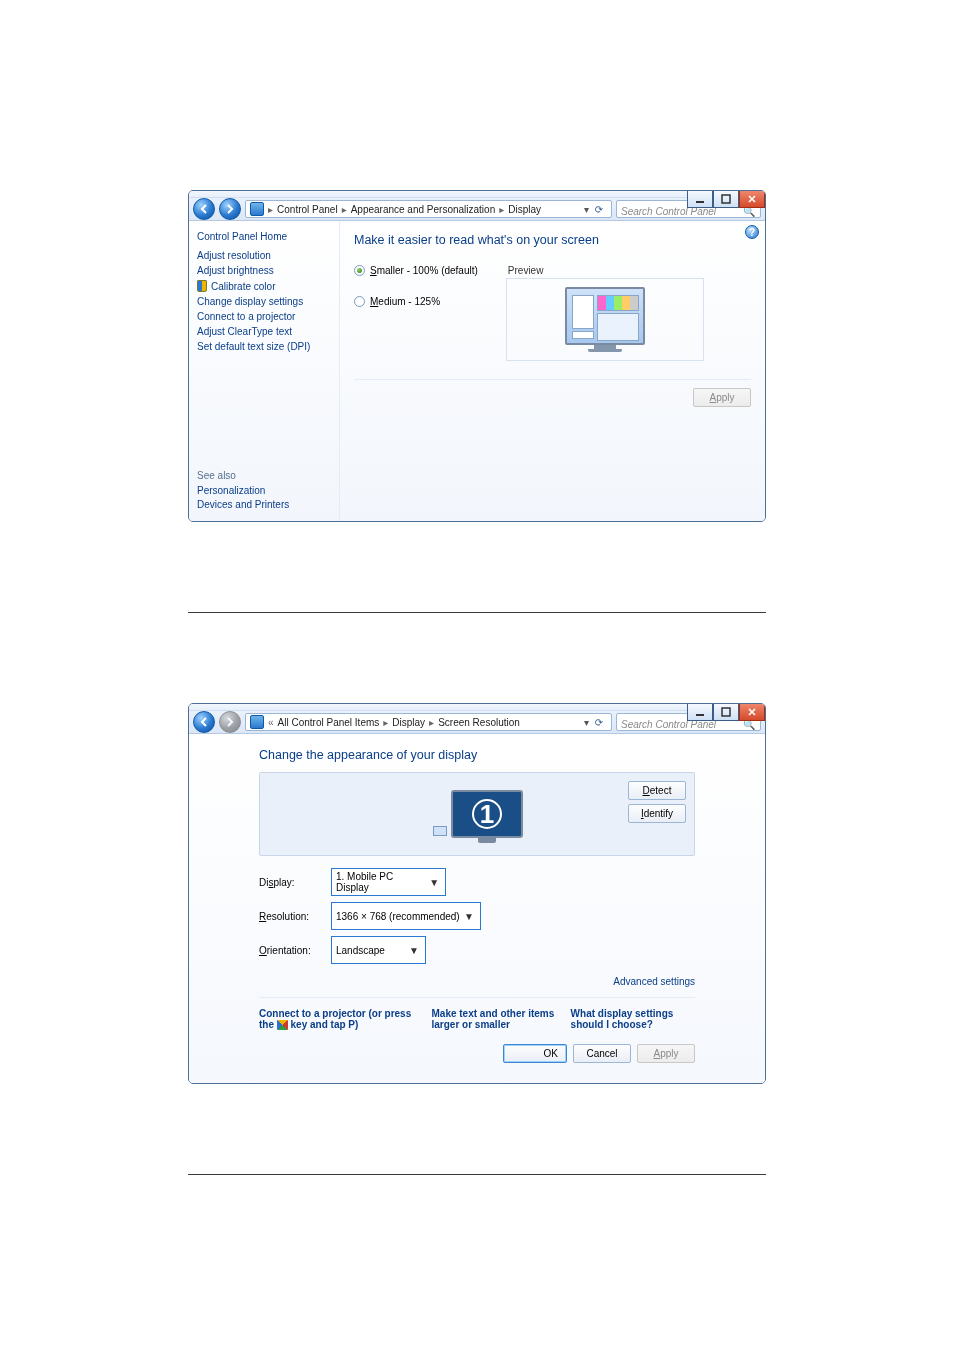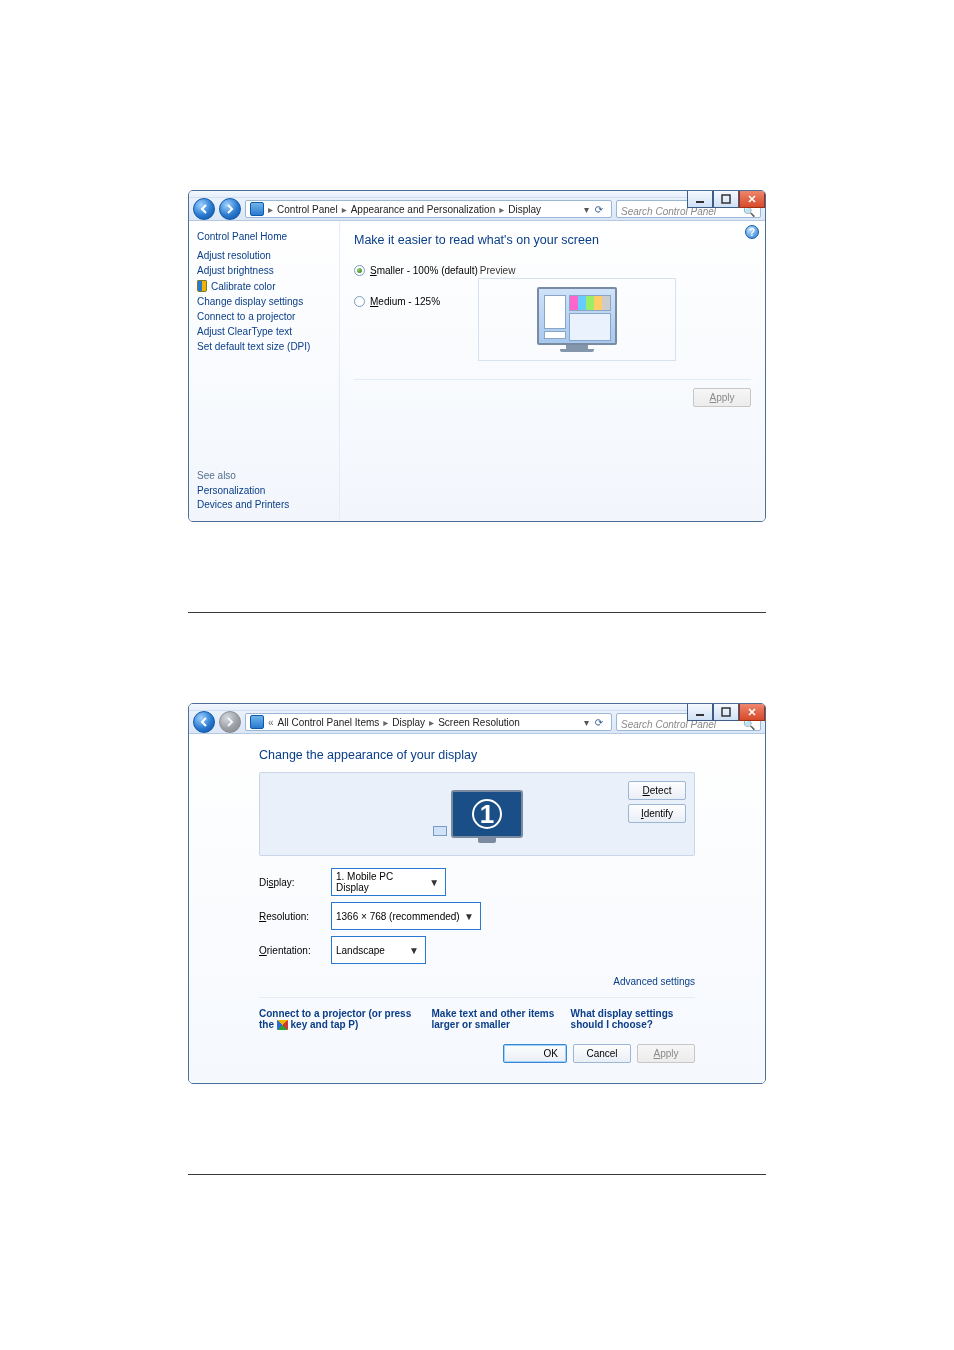--- a/index.html
+++ b/index.html
@@ -38,21 +38,21 @@
   .side-link .shield { width: 10px; height: 12px; background: linear-gradient(90deg,#2a79d0 50%,#f0b400 50%); border-radius: 1px 1px 2px 2px; border: 1px solid #7a7a2a; flex: 0 0 auto; }
   .see-also-block { position: absolute; bottom: 8px; left: 8px; width: 140px; font-size: 10px; }
   .see-also-title { color: #56708d; margin-bottom: 4px; }
   .see-also-link { color: #0a3e89; cursor: pointer; margin-bottom: 3px; }
 
   .w1-main { flex: 1; padding: 12px 14px; border-left: 1px solid #e3ecf7; position: relative; }
   .w1-heading { color: #0a3e89; font-size: 12.5px; margin-bottom: 6px; }
   .w1-desc { font-size: 10px; color: #2b2b2b; line-height: 1.35; }
   .w1-desc a { color: #0a3e89; text-decoration: underline; cursor: pointer; }
 
-  .size-row { display: flex; align-items: flex-start; margin-top: 18px; }
+  .size-row { display: flex; align-items: flex-start; margin-top: 18px; gap: 28px; }
   .radios { display: flex; flex-direction: column; gap: 20px; font-size: 10px; }
   .radio-item { display: flex; align-items: center; gap: 5px; }
   .radio-item u { text-decoration: underline; }
   .radio-dot { width: 11px; height: 11px; border: 1px solid #7a9ac0; border-radius: 50%; display: flex; align-items: center; justify-content: center; background: #fff; }
   .radio-dot.sel::after { content: ""; width: 5px; height: 5px; border-radius: 50%; background: radial-gradient(circle at 35% 30%,#8fd06a,#357a12); }
 
   .preview { width: 198px; }
   .fieldset-title { font-size: 10px; color: #333; margin-bottom: 2px; padding-left: 2px; }
   .preview-pane { border: 1px solid #d6e2f1; padding: 8px; display: flex; justify-content: center; }
   .monitor { width: 80px; }

